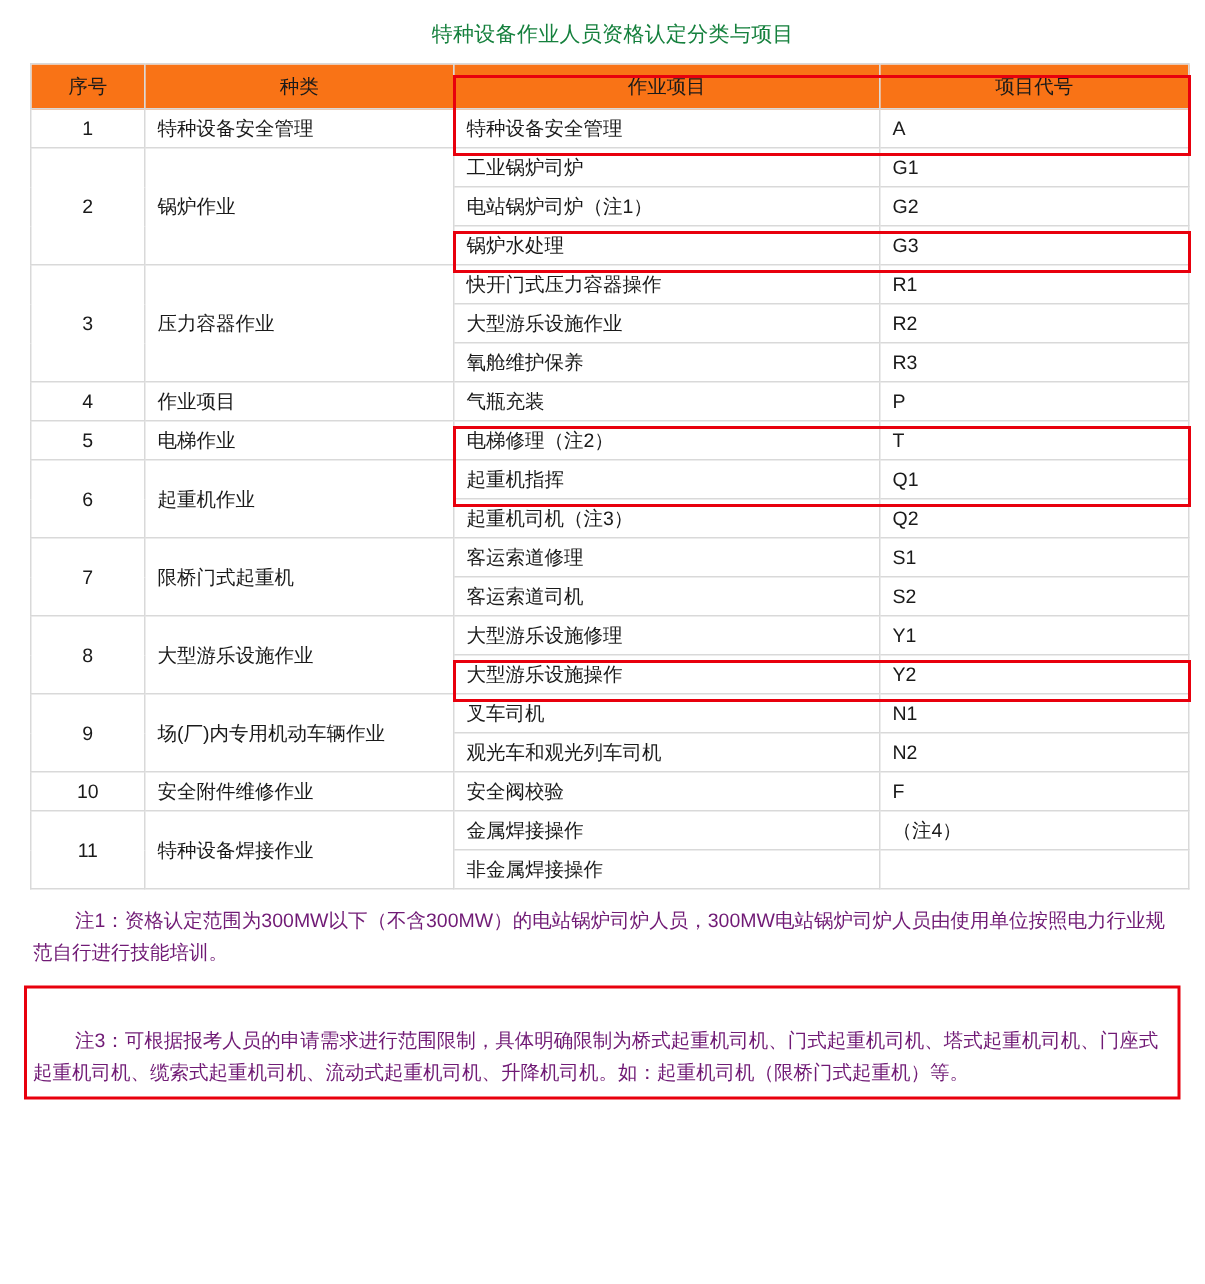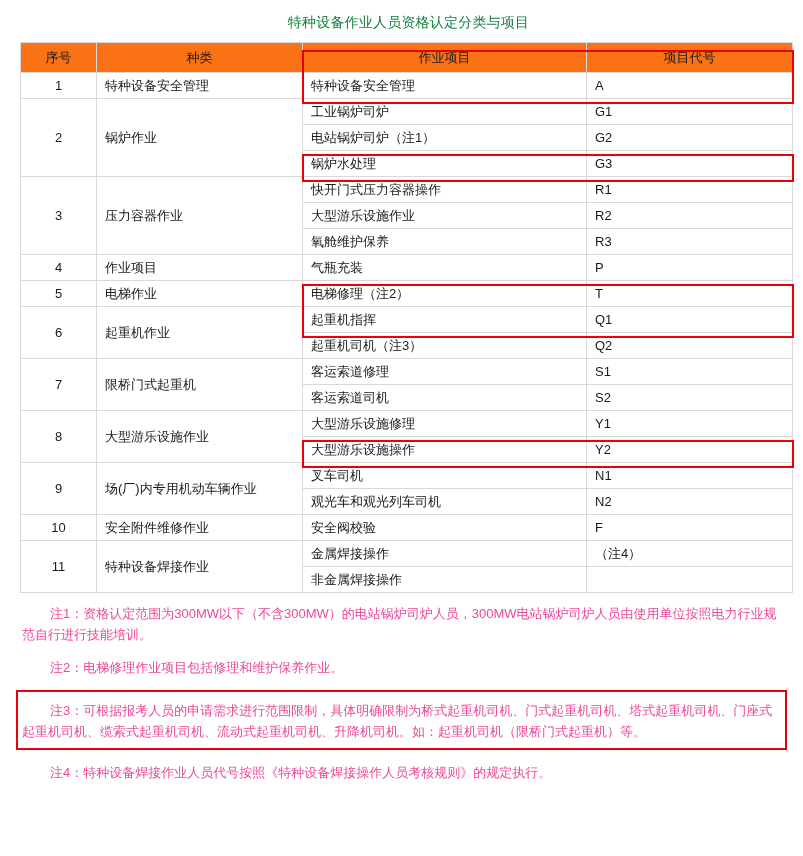--- a/index.html
+++ b/index.html
@@ -62,30 +62,30 @@
     border: 2px solid #e8000d;
     box-sizing: border-box;
     pointer-events: none;
     z-index: 5;
   }
 
   .notes {
     margin: 10px 12px 0 12px;
     font-size: 13px;
     line-height: 21px;
-    color: #ec4899;
+    color: #701a75;
   }
   .note {
     margin-bottom: 12px;
     text-indent: 28px;
     position: relative;
   }
   .note.boxed {
     border: 2px solid #e8000d;
-    padding: 8px 8px 6px 4px;
+    padding: 24px 8px 6px 4px;
     margin: 6px -6px 12px -6px;
     box-sizing: border-box;
   }
   .note p { margin: 0; }
 </style>
 </head>
 <body>
 
 <div class="page">
 
@@ -209,28 +209,22 @@
           <td>非金属焊接操作</td>
           <td class="code"></td>
         </tr>
       </tbody>
   </table>
 
   <div class="notes" id="notes">
       <div class="note">
         <p>注1：资格认定范围为300MW以下（不含300MW）的电站锅炉司炉人员，300MW电站锅炉司炉人员由使用单位按照电力行业规范自行进行技能培训。</p>
       </div>
-      <div class="note">
-        <p>注2：电梯修理作业项目包括修理和维护保养作业。</p>
-      </div>
       <div class="note boxed">
         <p>注3：可根据报考人员的申请需求进行范围限制，具体明确限制为桥式起重机司机、门式起重机司机、塔式起重机司机、门座式起重机司机、缆索式起重机司机、流动式起重机司机、升降机司机。如：起重机司机（限桥门式起重机）等。</p>
-      </div>
-      <div class="note">
-        <p>注4：特种设备焊接作业人员代号按照《特种设备焊接操作人员考核规则》的规定执行。</p>
       </div>
     </div>
 
 </div>
 
 <div class="hl" style="left: 301.5px; top: 49.5px; width: 492px; height: 54px; border-color: rgb(232, 0, 13);"></div>
 <div class="hl" style="left: 301.5px; top: 153.5px; width: 492px; height: 28px; border-color: rgb(232, 0, 13);"></div>
 <div class="hl" style="left: 301.5px; top: 283.5px; width: 492px; height: 54px; border-color: rgb(232, 0, 13);"></div>
 <div class="hl" style="left: 301.5px; top: 439.5px; width: 492px; height: 28px; border-color: rgb(232, 0, 13);"></div>
 

